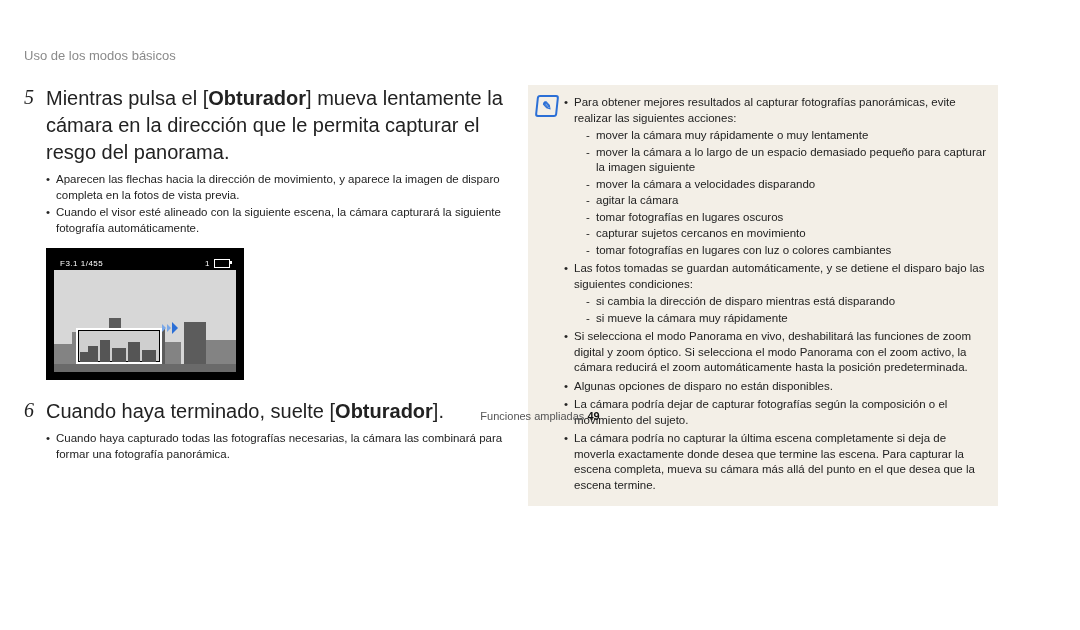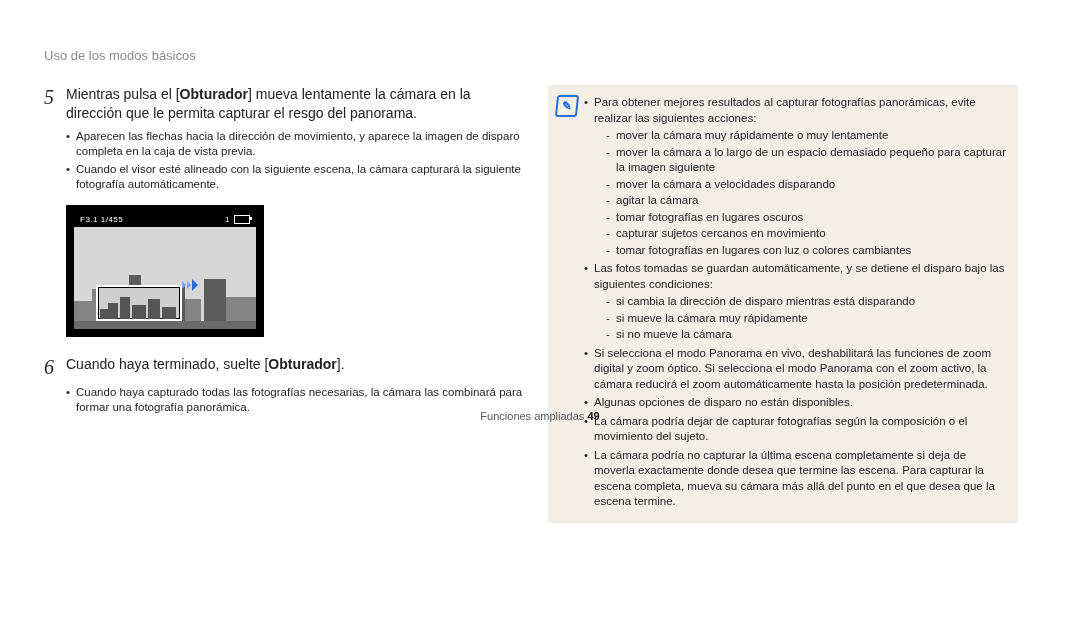--- a/index.html
+++ b/index.html
@@ -9,21 +9,21 @@
     height: 630px;
     background: #ffffff;
     font-family: "Segoe UI", "Helvetica Neue", Arial, sans-serif;
     color: #222;
     overflow: hidden;
   }
   .page {
     width: 1080px;
     height: 444px;
     box-sizing: border-box;
-    padding: 48px 56px 26px 44px;
+    padding: 48px 56px 26px 24px;
     position: relative;
   }
   .header {
     color: #8a8a8a;
     font-size: 13px;
     font-weight: 400;
     margin-bottom: 22px;
   }
   .cols {
     display: flex;
@@ -43,21 +43,21 @@
   .step-num {
     font-family: Georgia, "Times New Roman", serif;
     font-style: italic;
     font-size: 20px;
     color: #222;
     width: 22px;
     flex-shrink: 0;
     line-height: 1.2;
   }
   .step-body {
-    font-size: 14px;
+    font-size: 20px;
     line-height: 1.35;
     color: #222;
   }
   .bold { font-weight: 700; }
   ul.dots {
     list-style: none;
     padding: 0 0 0 22px;
     margin: 4px 0 12px 0;
   }
   ul.dots > li {
@@ -223,21 +223,21 @@
 
     <div class="col-left">
 
       <div class="step">
         <div class="step-num">5</div>
         <div class="step-body">
           <span>Mientras pulsa el [</span><span class="bold">Obturador</span><span>] mueva lentamente la cámara en la dirección que le permita capturar el resgo del panorama.</span>
         </div>
       </div>
       <ul class="dots">
-        <li>Aparecen las flechas hacia la dirección de movimiento, y aparece la imagen de disparo completa en la caja de vista previa.</li>
+        <li>Aparecen las flechas hacia la dirección de movimiento, y aparece la imagen de disparo completa en la fotos de vista previa.</li>
         <li>Cuando el visor esté alineado con la siguiente escena, la cámara capturará la siguiente fotografía automáticamente.</li>
       </ul>
 
       <div class="preview">
         <div class="preview-inner">
           <div class="topbar">
             <span>F3.1 1/455</span>
             <span style="display:flex;gap:4px;align-items:center;">
               <span style="font-size:8px;">1</span>
               <span class="batt"></span>
@@ -297,21 +297,20 @@
               <li>tomar fotografías en lugares oscuros</li>
               <li>capturar sujetos cercanos en movimiento</li>
               <li>tomar fotografías en lugares con luz o colores cambiantes</li>
             </ul>
           </li>
           <li>
             <span>Las fotos tomadas se guardan automáticamente, y se detiene el disparo bajo las siguientes condiciones:</span>
             <ul class="dash">
               <li>si cambia la dirección de disparo mientras está disparando</li>
               <li>si mueve la cámara muy rápidamente</li>
-              <li>si no mueve la cámara</li>
             </ul>
           </li>
           <li>Si selecciona el modo Panorama en vivo, deshabilitará las funciones de zoom digital y zoom óptico. Si selecciona el modo Panorama con el zoom activo, la cámara reducirá el zoom automáticamente hasta la posición predeterminada.</li>
           <li>Algunas opciones de disparo no están disponibles.</li>
           <li>La cámara podría dejar de capturar fotografías según la composición o el movimiento del sujeto.</li>
           <li>La cámara podría no capturar la última escena completamente si deja de moverla exactamente donde desea que termine las escena. Para capturar la escena completa, mueva su cámara más allá del punto en el que desea que la escena termine.</li>
         </ul>
       </div>
     </div>
   </div>

